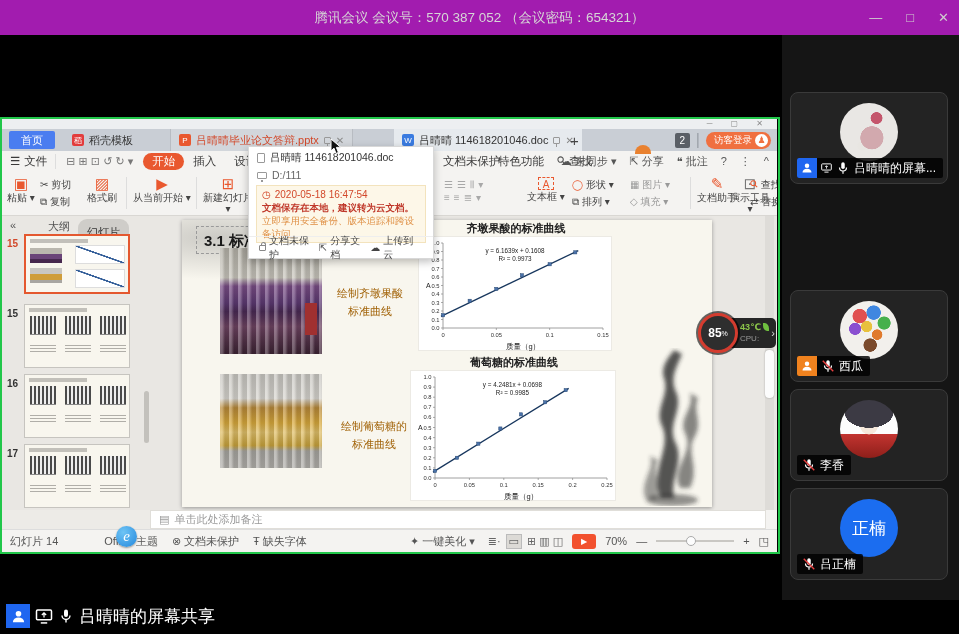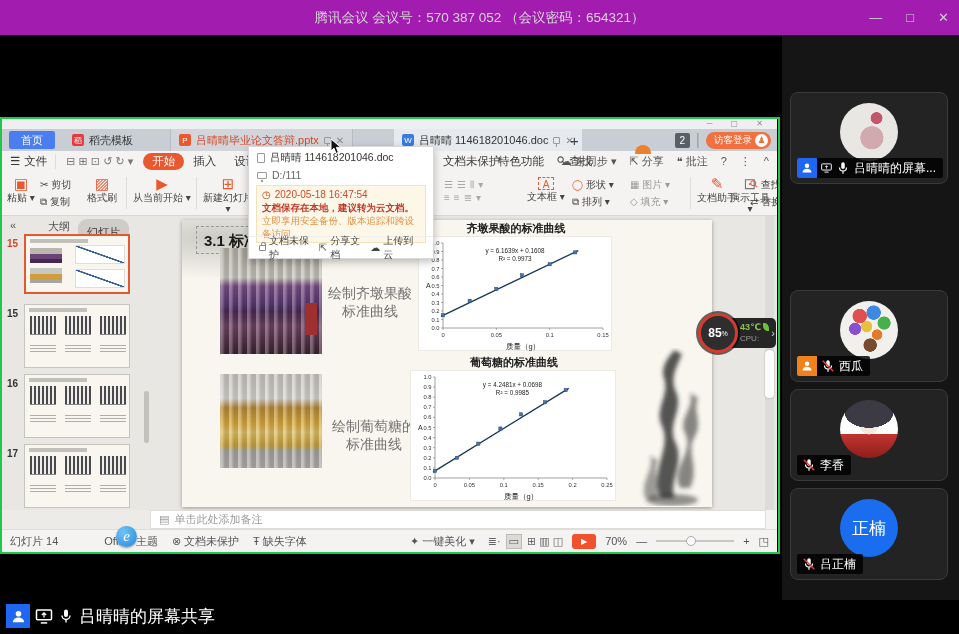--- a/index.html
+++ b/index.html
@@ -85,21 +85,21 @@
   .doc-scroll-thumb{position:absolute;right:3px;top:134px;width:9px;height:48px;background:#fcfcfc;border-radius:4px;box-shadow:0 0 2px rgba(0,0,0,.3);}
   
   .slide{position:absolute;left:180px;top:4px;width:530px;height:287px;background:#f8f6ee;box-shadow:0 1px 4px rgba(0,0,0,.35);}
   .slide:before{content:"";position:absolute;left:0;top:0;width:190px;height:60px;background:radial-gradient(ellipse at 20% 30%,rgba(120,120,120,.35),transparent 70%);}
   .stitle{position:absolute;left:14px;top:6px;width:152px;height:28px;border:1px dashed #9a9a9a;font-size:15px;font-weight:bold;color:#1a1a1a;line-height:28px;padding-left:7px;white-space:nowrap;overflow:hidden;}
   .photo{position:absolute;width:102px;}
   .photo1{left:38px;top:28px;height:106px;background:linear-gradient(180deg,#b5b2a9 0%,#c9c6bd 28%,#7a4e86 36%,#5d3a73 52%,#4a2a55 60%,#6e4462 74%,#3c2333 100%);}
   .photo2{left:38px;top:154px;height:94px;background:linear-gradient(180deg,#c9c7c2 0%,#d8d6d0 26%,#b98a3a 36%,#d8a93c 52%,#e0c06a 62%,#caa43c 76%,#a8a6a1 82%,#b3b1ac 100%);}
   .photo:after{content:"";position:absolute;inset:0;background:repeating-linear-gradient(90deg,rgba(255,255,255,.28) 0 2px,rgba(0,0,0,.12) 5px 9px);}
   .photo1 .accent{position:absolute;right:5px;top:52%;width:12px;height:30%;background:#a03030;z-index:1;}
-  .caption{position:absolute;text-align:center;font-size:14px;color:#737373;line-height:18px;}
+  .caption{position:absolute;text-align:center;font-size:11px;color:#a16207;line-height:18px;}
   .cap1{left:146px;top:64px;width:84px;}
   .cap2{left:150px;top:180px;width:84px;margin-top:17px;}
   .chartbox{position:absolute;background:transparent;}
   .cb1{left:236px;top:1px;width:196px;height:132px;}
   .cb2{left:228px;top:135px;width:208px;height:148px;}
   .ctitle{font-size:11px;font-weight:bold;color:#222;text-align:center;height:15px;line-height:15px;}
   .chart-plot{background:#fff;border:1px solid #eceae4;}
   .ink{position:absolute;left:418px;top:128px;width:110px;height:158px;pointer-events:none;}
   
   .notesbar{position:absolute;left:148px;top:391px;width:616px;height:19px;background:#fff;border:1px solid #e0ded9;display:flex;align-items:center;gap:5px;color:#9a9a9a;font-size:11px;padding-left:8px;}

